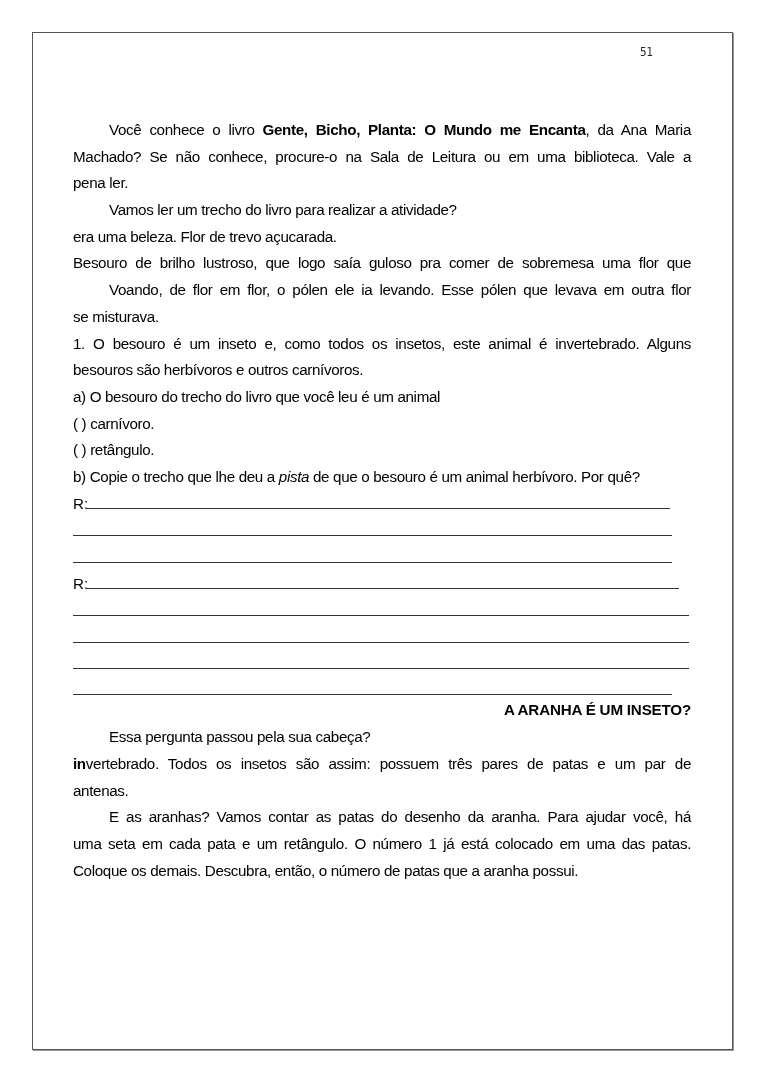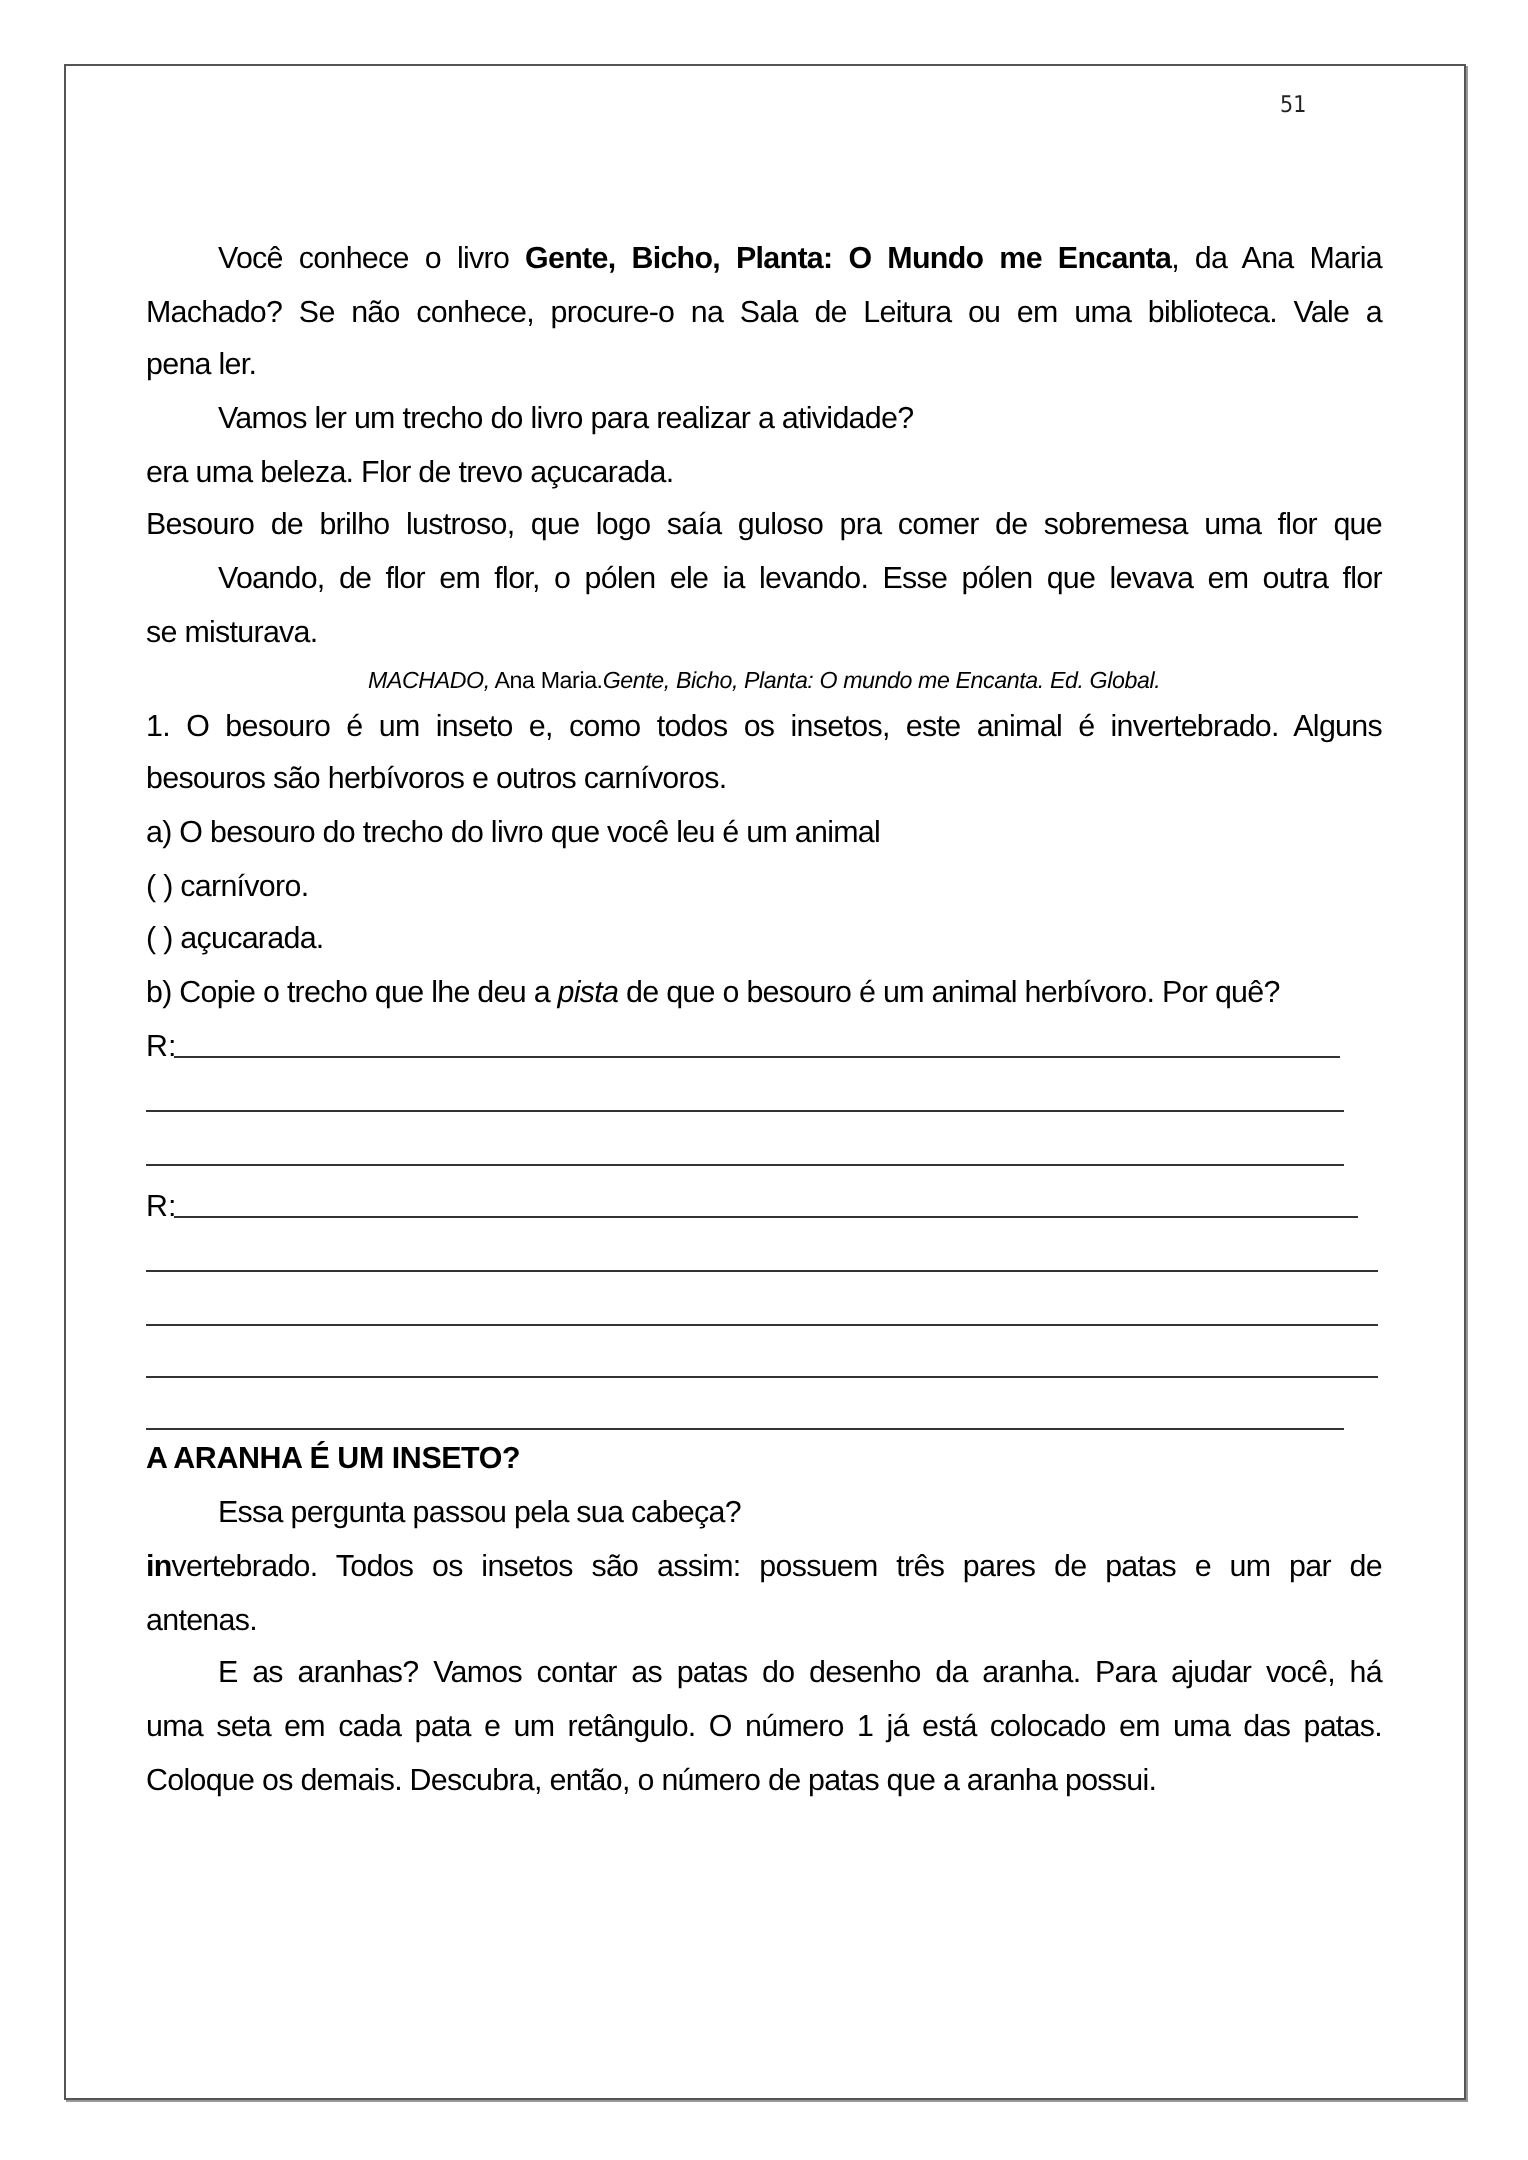--- a/index.html
+++ b/index.html
@@ -12,47 +12,46 @@
   .content { position:absolute; left:73px; top:89px; width:618px;margin-top:28px; }
   .ln { font-size:15.2px; line-height:26.7px; height:26.7px; white-space:nowrap;
         letter-spacing:-0.35px; }
   .j { text-align:justify; text-align-last:justify; white-space:normal; }
   .ind { padding-left:36px; }
   .cite { font-size:11.6px; line-height:20px; height:20px; padding-left:111px; letter-spacing:-0.2px; }
   .cite i { font-style:italic; }
   .hl { position:relative; height:26.7px; }
   .hl .bar { position:absolute; bottom:8px; left:0; height:1px; background:#333; }
   .hl .r { position:absolute; left:0; bottom:5px; font-size:15.2px; }
-  .title { font-size:15.2px; font-weight:bold; text-align:left; line-height:26.7px; height:26.7px; letter-spacing:-0.2px; padding-left:0; }
+  .title { font-size:15.2px; font-weight:bold; text-align:right; line-height:26.7px; height:26.7px; letter-spacing:-0.2px; padding-left:0; }
   b { font-weight:bold; }
 </style>
 </head>
 <body>
 
 <div class="page"></div>
 <div class="pnum">51</div>
 
 <div class="content">
   <div class="ln j ind"><span>Você conhece o livro </span><b>Gente, Bicho, Planta: O Mundo me Encanta</b><span>, da Ana Maria</span></div>
   <div class="ln j">Machado? Se não conhece, procure-o na Sala de Leitura ou em uma biblioteca. Vale a</div>
   <div class="ln">pena ler.</div>
   <div class="ln ind">Vamos ler um trecho do livro para realizar a atividade?</div>
 
   <div class="ln">era uma beleza. Flor de trevo açucarada.</div>
   <div class="ln j">Besouro de brilho lustroso, que logo saía guloso pra comer de sobremesa uma flor que</div>
   <div class="ln j ind">Voando, de flor em flor, o pólen ele ia levando. Esse pólen que levava em outra flor</div>
   <div class="ln">se misturava.</div>
 
-  <div class="cite"><i>MACHADO,</i><span> Ana Maria.</span><i>Gente, Bicho, Planta: O mundo me Encanta. Ed. Global.</i></div>
 
   <div class="ln j">1. O besouro é um inseto e, como todos os insetos, este animal é invertebrado. Alguns</div>
   <div class="ln">besouros são herbívoros e outros carnívoros.</div>
   <div class="ln">a) O besouro do trecho do livro que você leu é um animal</div>
   <div class="ln">( ) carnívoro.</div>
-  <div class="ln">( ) açucarada.</div>
+  <div class="ln">( ) retângulo.</div>
   <div class="ln"><span>b) Copie o trecho que lhe deu a </span><i>pista</i><span> de que o besouro é um animal herbívoro. Por quê?</span></div>
 
   <div class="hl">
       <span class="r">R:</span>
       <div class="bar" style="left:14px;width:583px;"></div>
     </div>
   <div class="hl">
       <div class="bar" style="width:599px;"></div>
     </div>
   <div class="hl">

